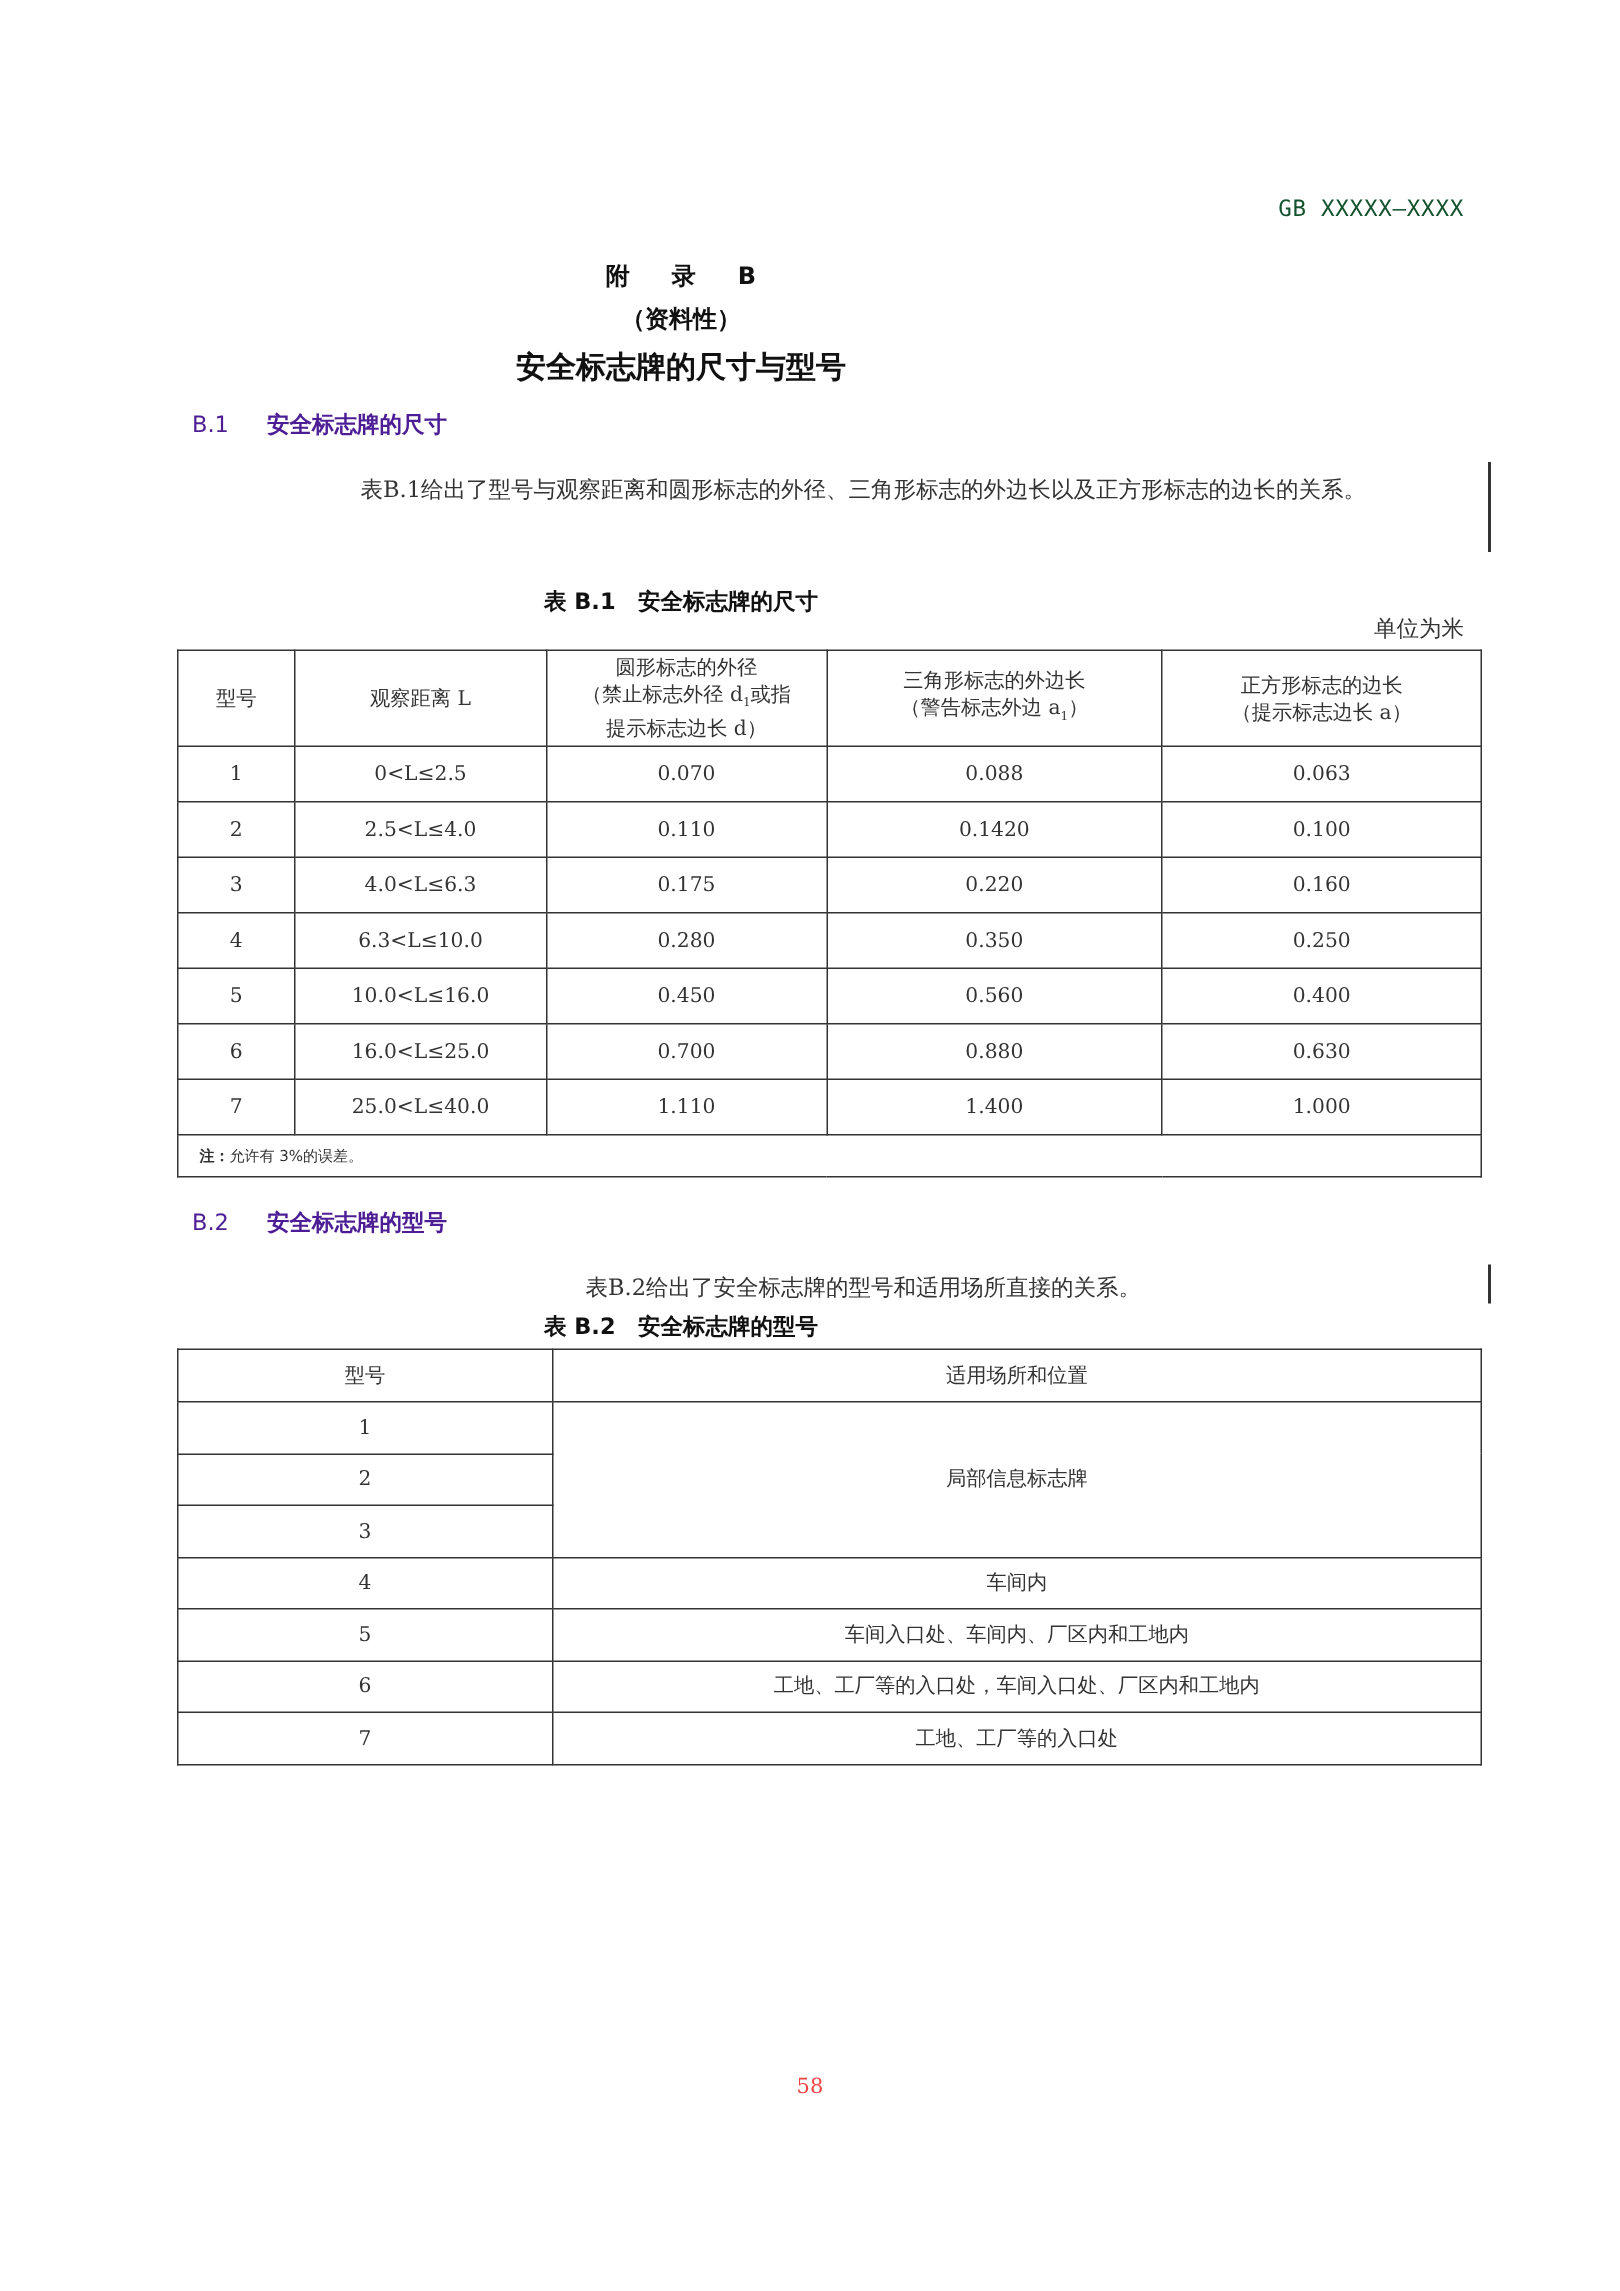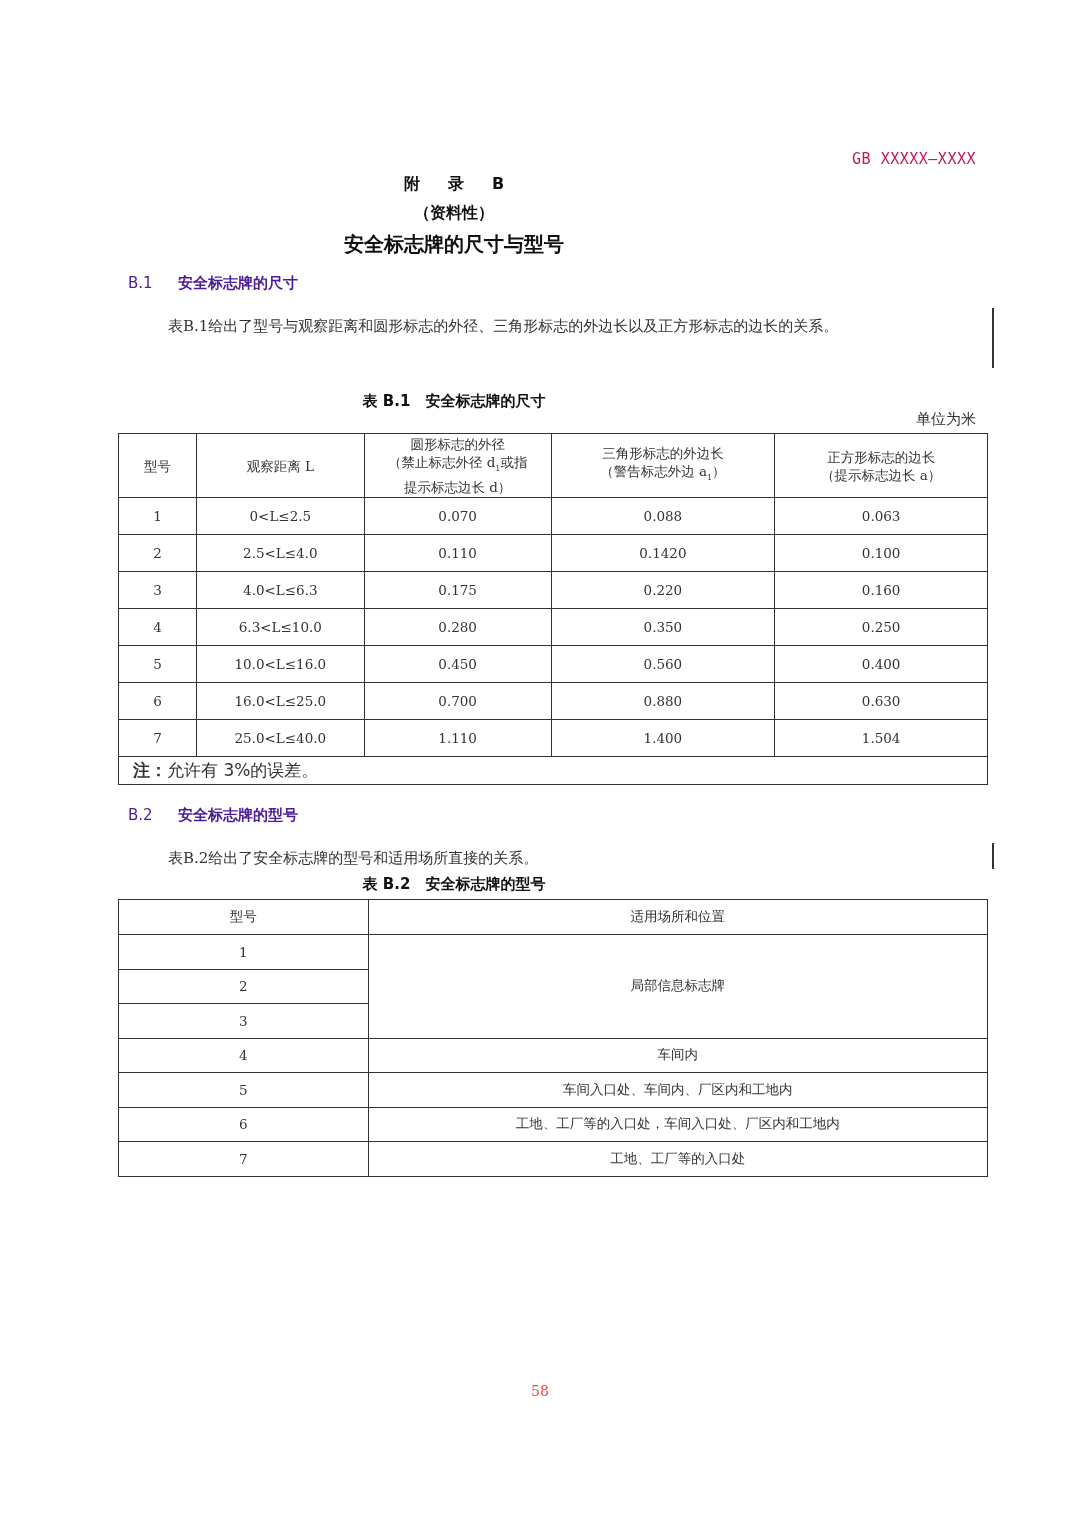--- a/index.html
+++ b/index.html
@@ -1,36 +1,36 @@
 <!DOCTYPE html>
 <html><head>
 <meta charset="utf-8">
 <style>
   * { box-sizing: border-box; margin: 0; padding: 0; }
   html, body { width: 1080px; height: 1527px; background: #ffffff; }
   body { position: relative; font-family: "DejaVu Serif", "Liberation Serif", serif; color: #222; overflow: hidden; }
   .abs { position: absolute; }
-  .gb { top: 130px; right: 104px; font-family: "DejaVu Sans Mono", "Liberation Mono", monospace; font-size: 15px; letter-spacing: 0.5px; color: #be185d; margin-top: 20px; }
+  .gb { top: 130px; right: 104px; font-family: "DejaVu Sans Mono", "Liberation Mono", monospace; font-size: 15px; letter-spacing: 0.5px; color: #14532d; }
   .center { left: 0; width: 908px; text-align: center; font-family: "DejaVu Sans", "Liberation Sans", sans-serif; font-weight: bold; color: #111; }
   .appx { top: 174px; font-size: 16px; }
   .appx span { margin: 0 14px; }
   .nature { top: 203px; font-size: 16px; }
   .appx-title { top: 231px; font-size: 20px; }
   .sec { left: 128px; font-family: "DejaVu Sans", "Liberation Sans", sans-serif; font-weight: bold; font-size: 15px; color: #4c1d95; }
   .sec .num { display: inline-block; width: 50px; font-weight: normal; }
-  .para { left: 128px; width: 855px; font-size: 15px; line-height: 28px; color: #333; text-indent: 40px; }
+  .para { left: 128px; width: 855px; font-size: 15px; line-height: 28px; color: #333; text-indent: 40px; text-align: center; }
   .change-bar { left: 992px; width: 2px; background: #333; }
   .tcap { font-size: 15px; }
   .unit { top: 410px; right: 104px; font-family: "DejaVu Sans", "Liberation Sans", sans-serif; font-size: 15px; color: #333; }
   table { border-collapse: collapse; position: absolute; font-family: "DejaVu Serif", "Liberation Serif", serif; color: #333; }
   td, th { border: 1.5px solid #333; text-align: center; vertical-align: middle; font-weight: normal; font-size: 13.5px; }
   #t1 { top: 433px; left: 118px; width: 870px; }
   #t1 th { height: 64px; line-height: 18px; font-size: 13.5px; }
   #t1 td { height: 37px; }
-  #t1 td.note { text-align: left; padding-left: 14px; height: 28px; font-family: "DejaVu Sans", "Liberation Sans", sans-serif; font-size: 17px; }
+  #t1 td.note { text-align: left; padding-left: 14px; height: 28px; font-family: "DejaVu Sans", "Liberation Sans", sans-serif; font-size: 10px; }
   #t1 td.note b { font-weight: bold; }
   #t2 { top: 899px; left: 118px; width: 870px; }
   #t2 th { height: 35px; }
   #t2 td { height: 34.5px; }
   .sub { font-size: 8px; vertical-align: sub; }
   .page { top: 1383px; left: 0; width: 1080px; text-align: center; font-size: 14px; color: #ef4444; }
 </style>
 </head>
 <body>
 
@@ -117,21 +117,21 @@
     <td>16.0&lt;L≤25.0</td>
     <td>0.700</td>
     <td>0.880</td>
     <td>0.630</td>
   </tr>
   <tr>
     <td>7</td>
     <td>25.0&lt;L≤40.0</td>
     <td>1.110</td>
     <td>1.400</td>
-    <td>1.504</td>
+    <td>1.000</td>
   </tr>
   <tr>
     <td class="note" colspan="5"><b>注：</b><span>允许有 3%的误差。</span></td>
   </tr>
 </tbody>
   </table>
 
 <div class="abs sec" style="top:806px;">
   <span class="num">B.2</span><span>安全标志牌的型号</span>
 </div>

